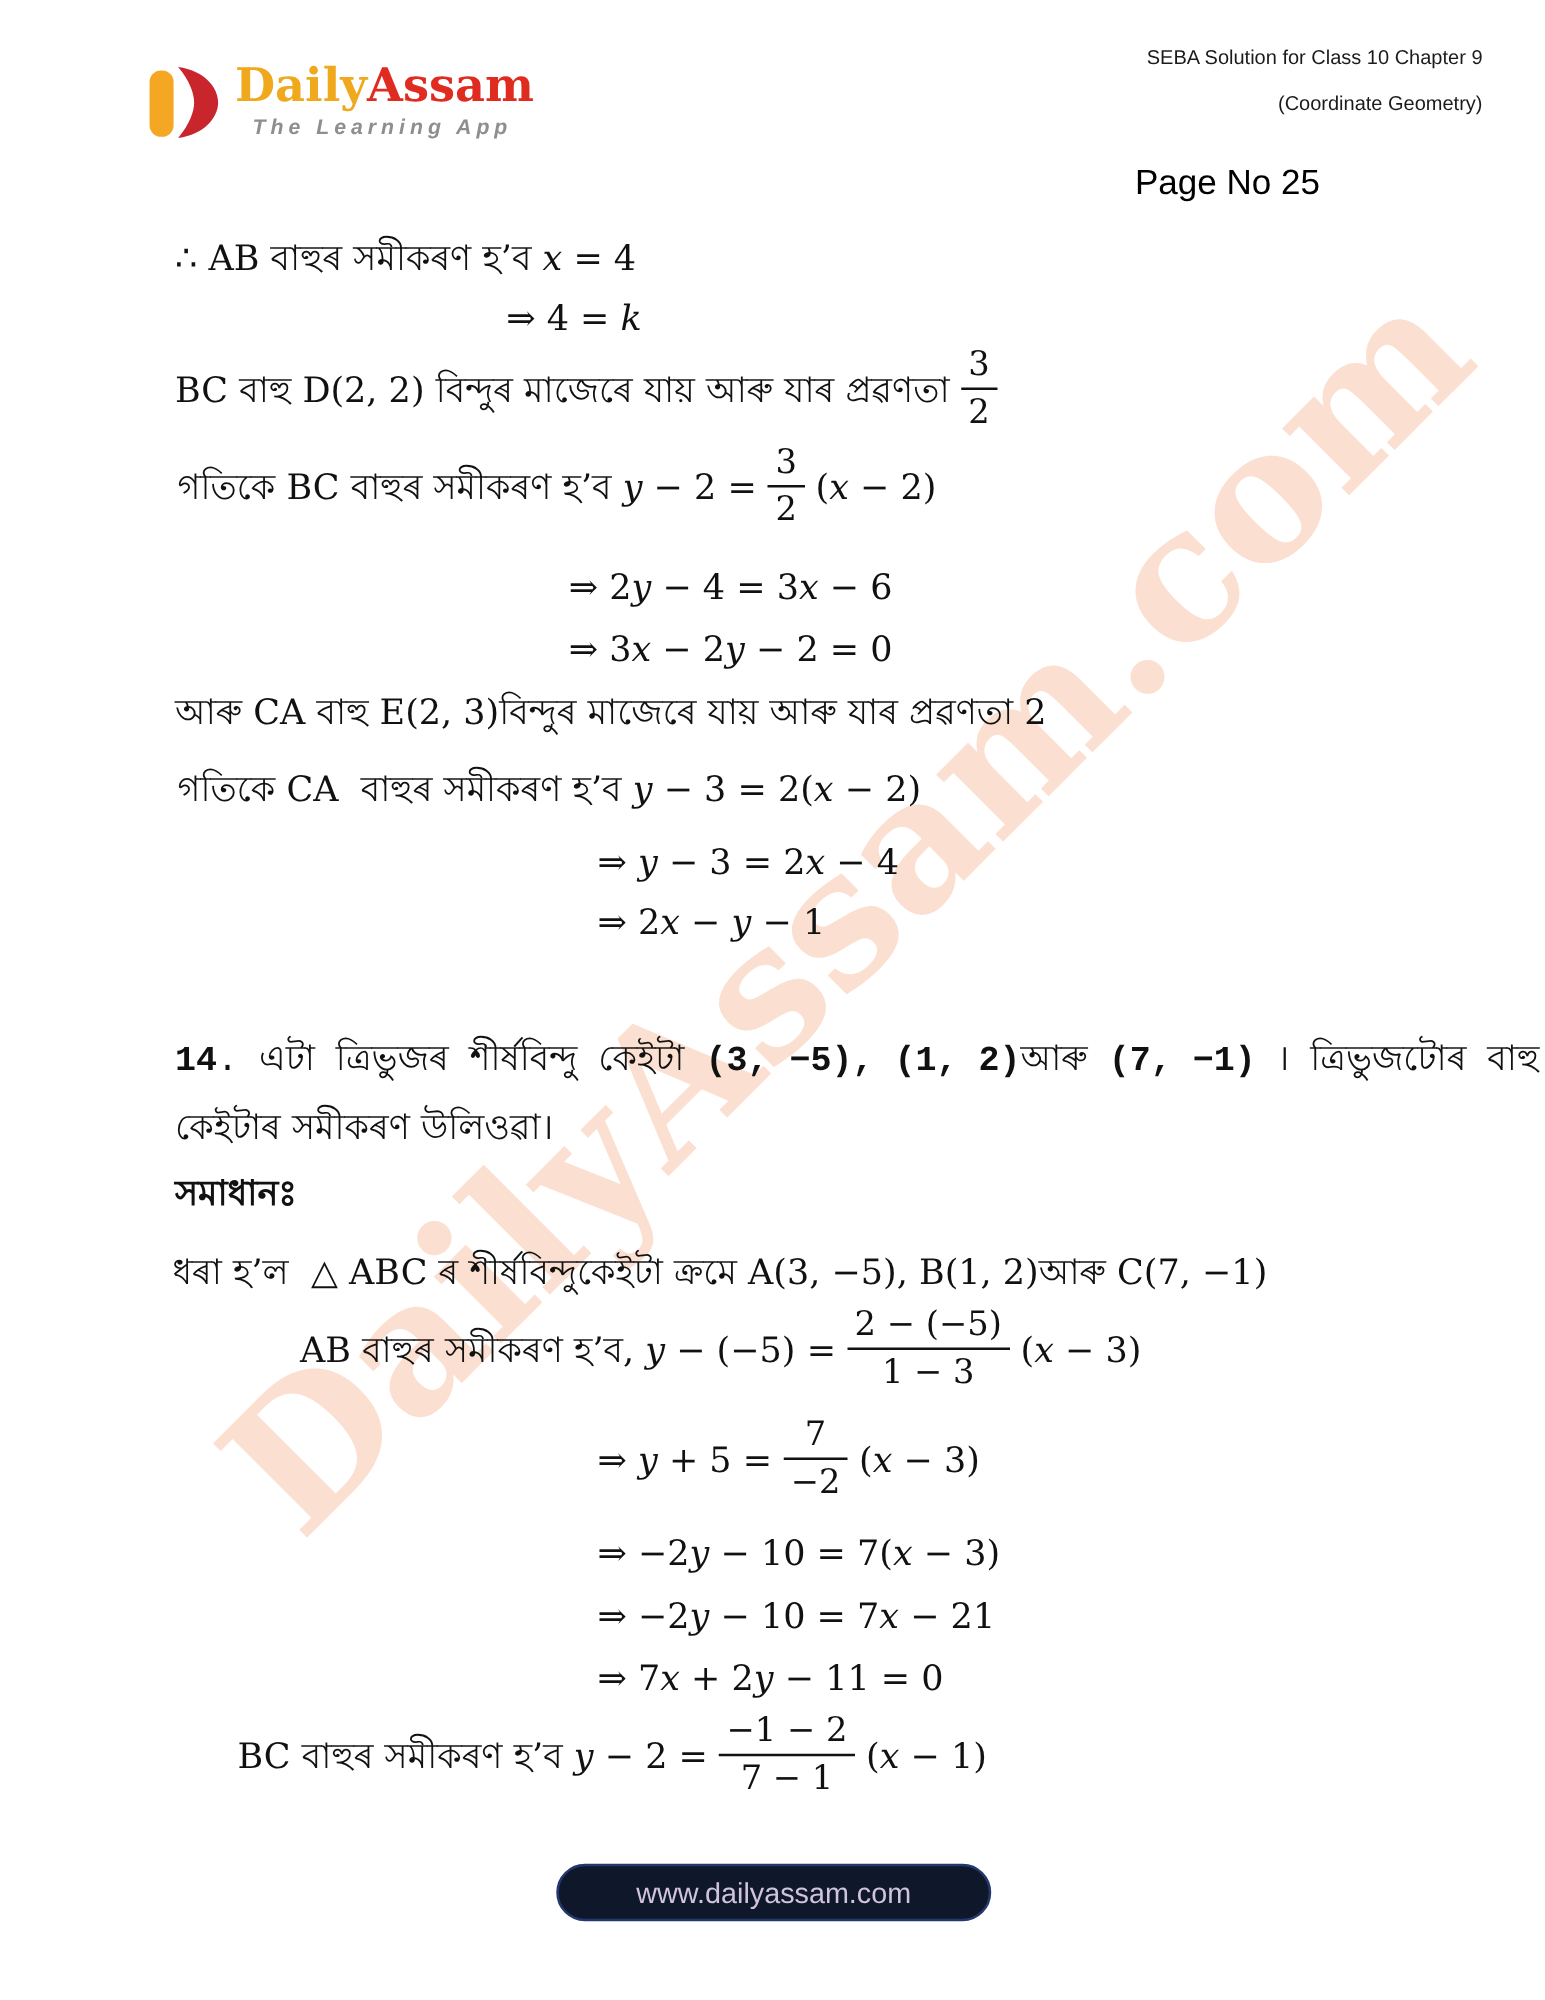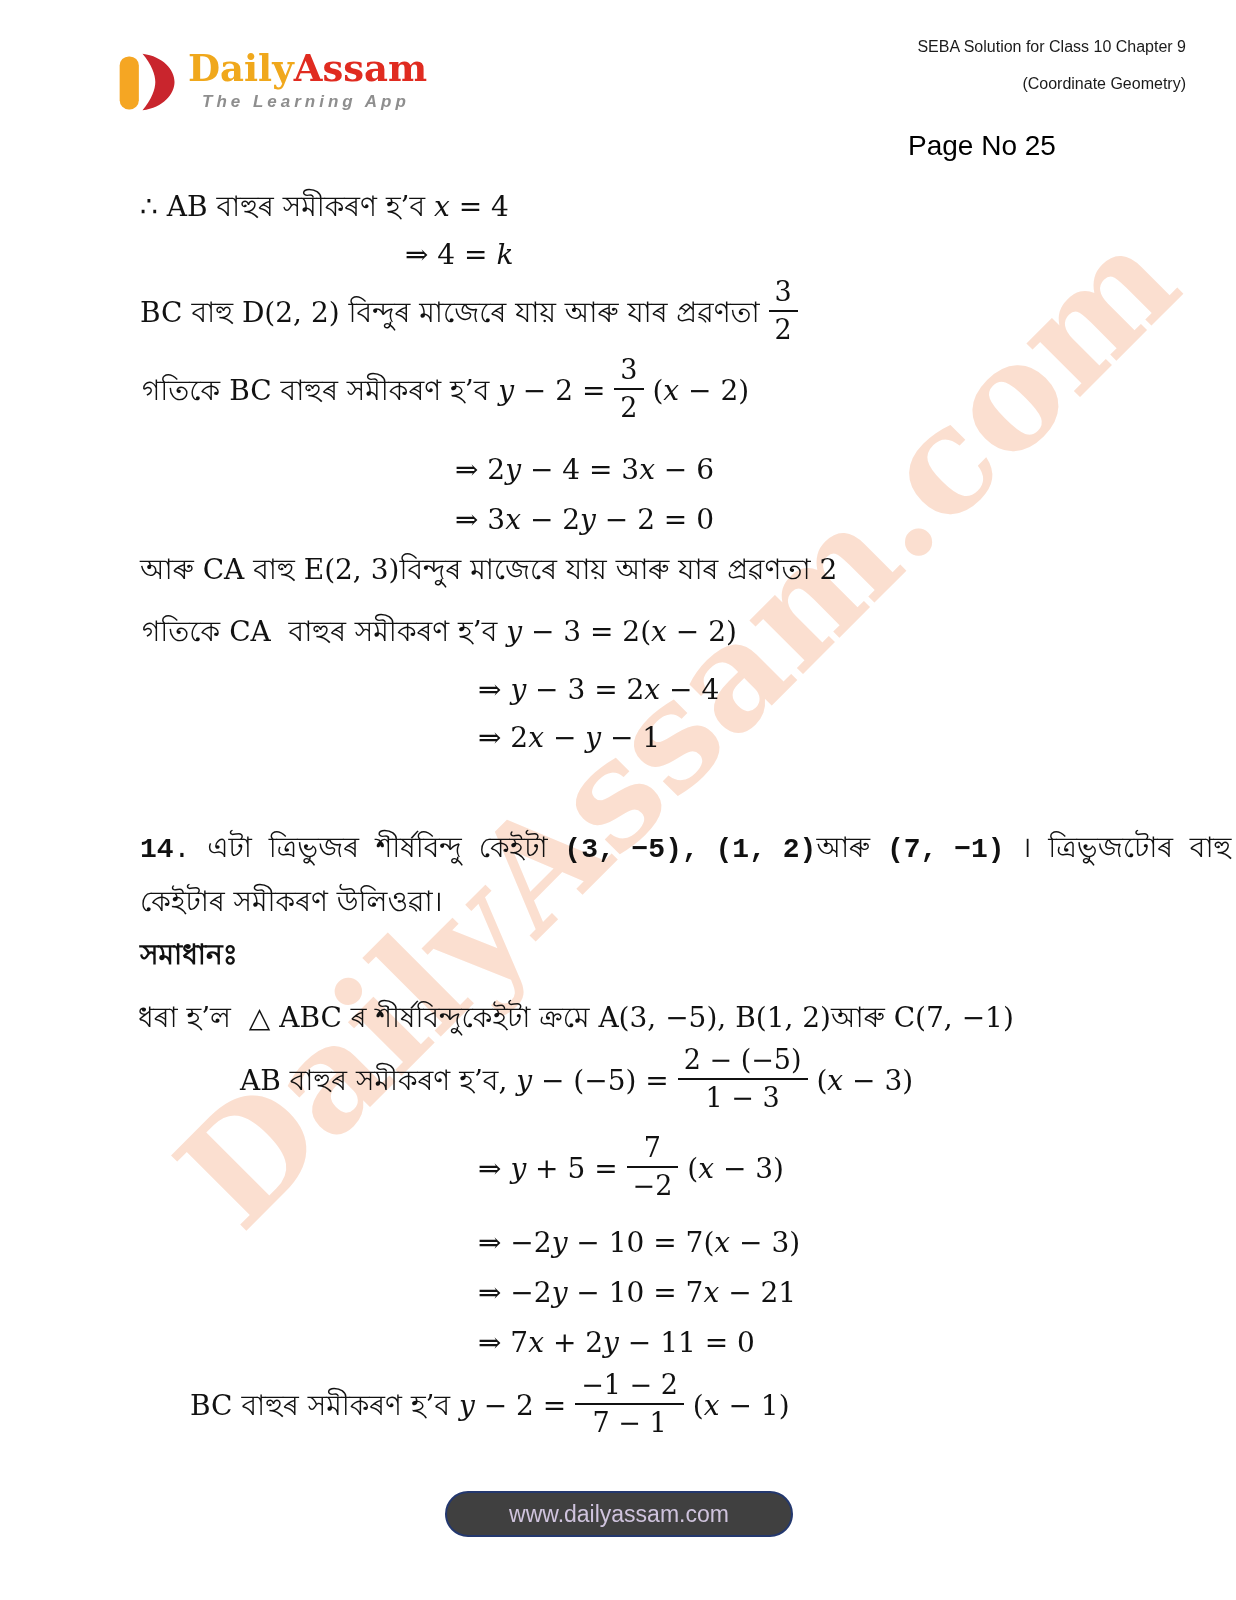--- a/index.html
+++ b/index.html
@@ -28,21 +28,21 @@
   .seg{white-space:pre;}
   .seg-it{font-style:italic;}
   .seg-bd{font-weight:bold;}
   .seg-asb{font-weight:bold;}
   .frac{display:inline-block;vertical-align:middle;text-align:center;
         font-size:27px;line-height:1.12;transform:translateY(-3px);}
   .frac .num{display:block;padding:0 6px 3px;border-bottom:2px solid #111;}
   .frac .den{display:block;padding:3px 6px 0;}
   
   .footer-pill{position:absolute;left:445px;top:1491px;width:344px;height:42px;z-index:2;
-               background:#404040;border:2px solid #24386e;border-radius:23px;
+               background:#0f172a;border:2px solid #24386e;border-radius:23px;
                display:flex;align-items:center;justify-content:center;cursor:pointer;
                font-family:"Liberation Sans", sans-serif;font-size:23px;color:#cfc3dd;}
 </style>
 </head>
 <body>
 
 <div class="page">
 
   <div class="watermark">DailyAssam.com</div>
 

